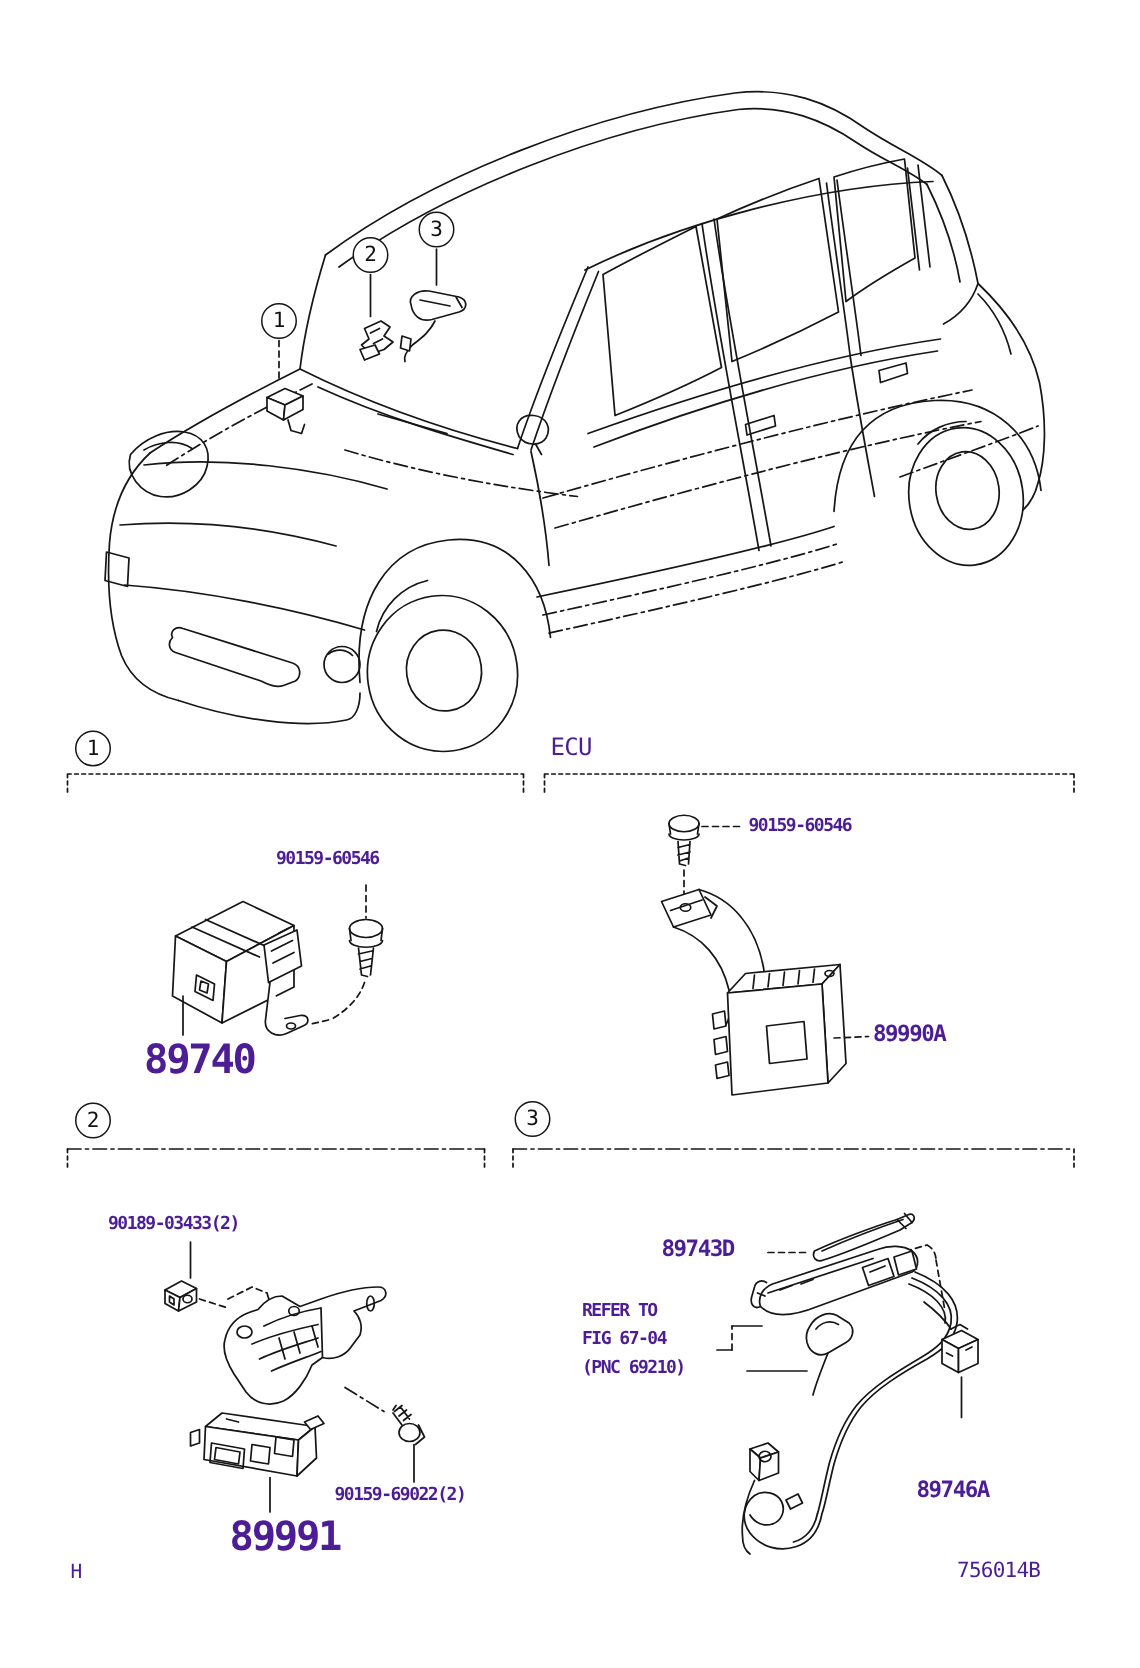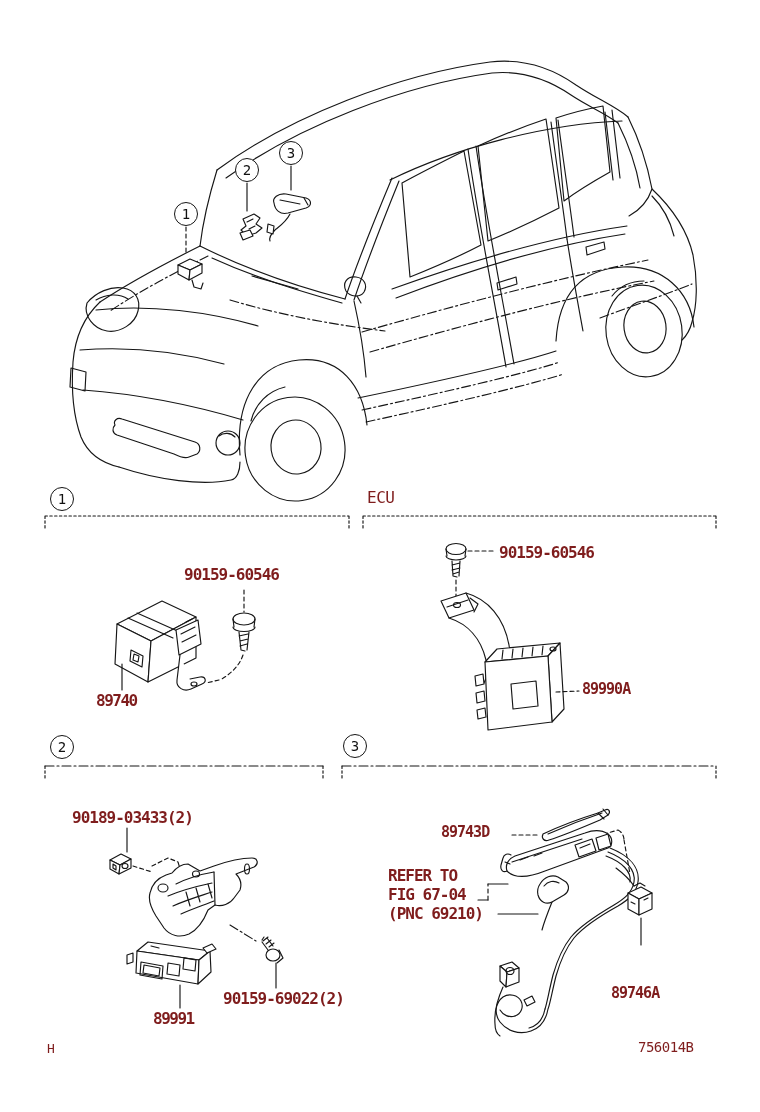--- a/index.html
+++ b/index.html
@@ -5,24 +5,24 @@
   html,body{margin:0;padding:0;background:#fff;}
   .page{position:relative;width:760px;height:1112px;background:#fff;overflow:hidden;
         font-family:"DejaVu Sans Mono","Liberation Mono",monospace;color:#111;}
   svg{position:absolute;left:0;top:0;}
   .lineart path,.lineart ellipse,.lineart circle,.lineart line,.lineart polyline{
     fill:none;stroke:#161616;stroke-width:1.15;stroke-linecap:round;stroke-linejoin:round;}
   .lineart .face{fill:#ffffff;}
   .lineart .dash{stroke-dasharray:4 3;}
   .lineart .dashdot{stroke-dasharray:9 3 2 3;}
   .lineart .dots{stroke-dasharray:2.4 2.4;}
-  .lbl{position:absolute;white-space:pre;font-weight:bold;letter-spacing:-1px;color:#7f1d1d;}
-  .f18{font-size:16px;}
+  .lbl{position:absolute;white-space:pre;font-weight:bold;letter-spacing:-1px;color:#4c1d95;}
+  .f18{font-size:12px;}
   .f19{font-size:15px;}
-  .f21{font-size:16px;letter-spacing:-1.5px;}
+  .f21{font-size:27px;letter-spacing:-1.5px;}
   .plain{font-weight:normal;letter-spacing:-0.5px;}
   .co{position:absolute;width:24px;height:24px;border:1.3px solid #161616;border-radius:50%;
       display:flex;align-items:center;justify-content:center;font-size:14px;font-weight:normal;
       background:#fff;box-sizing:border-box;}
 </style>
 </head>
 <body>
 
 <div class="page">
 

